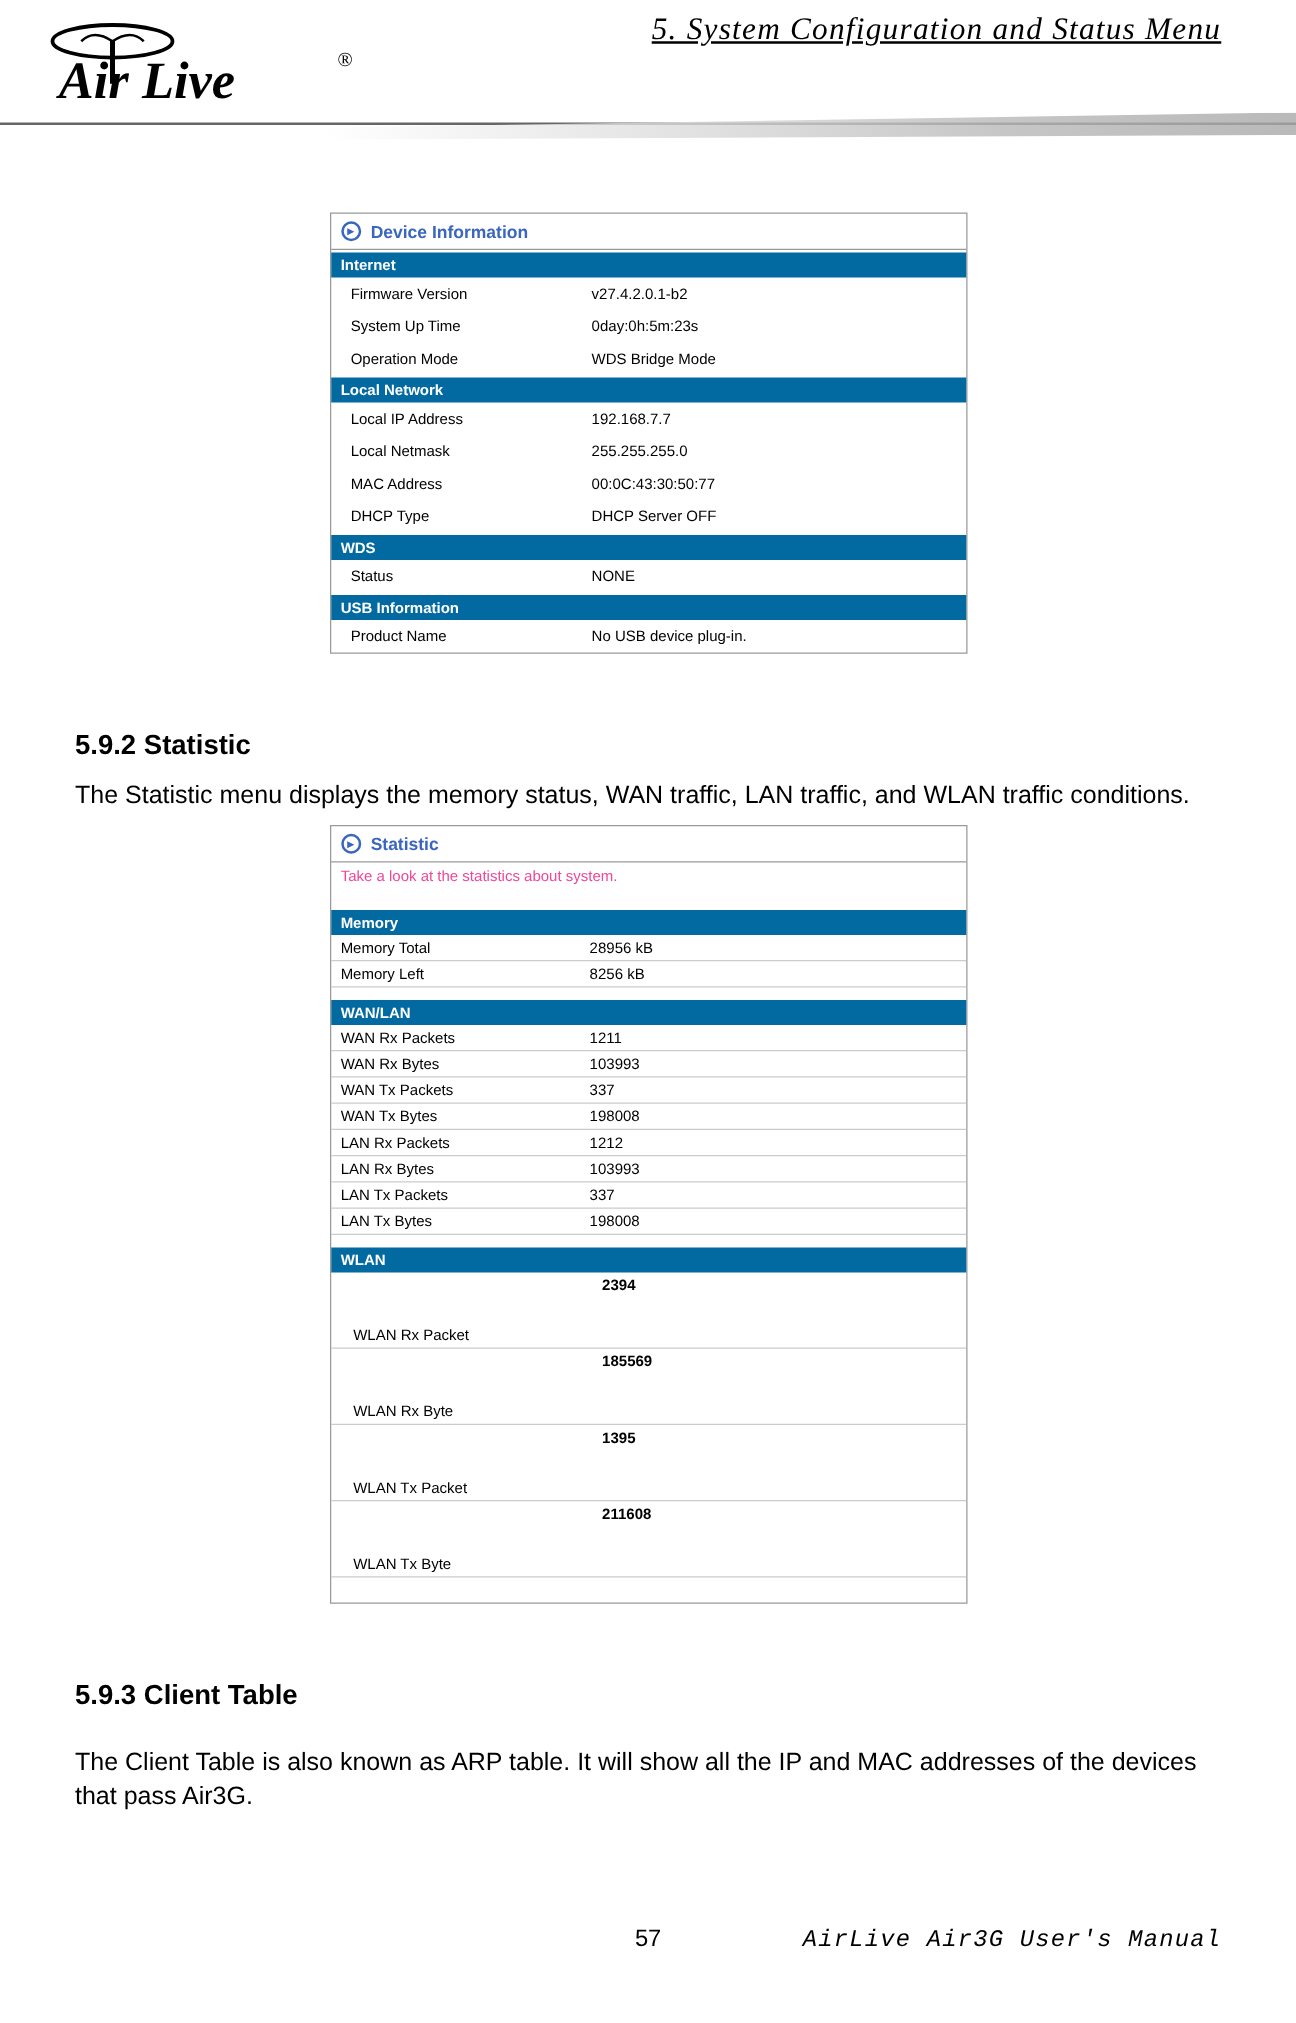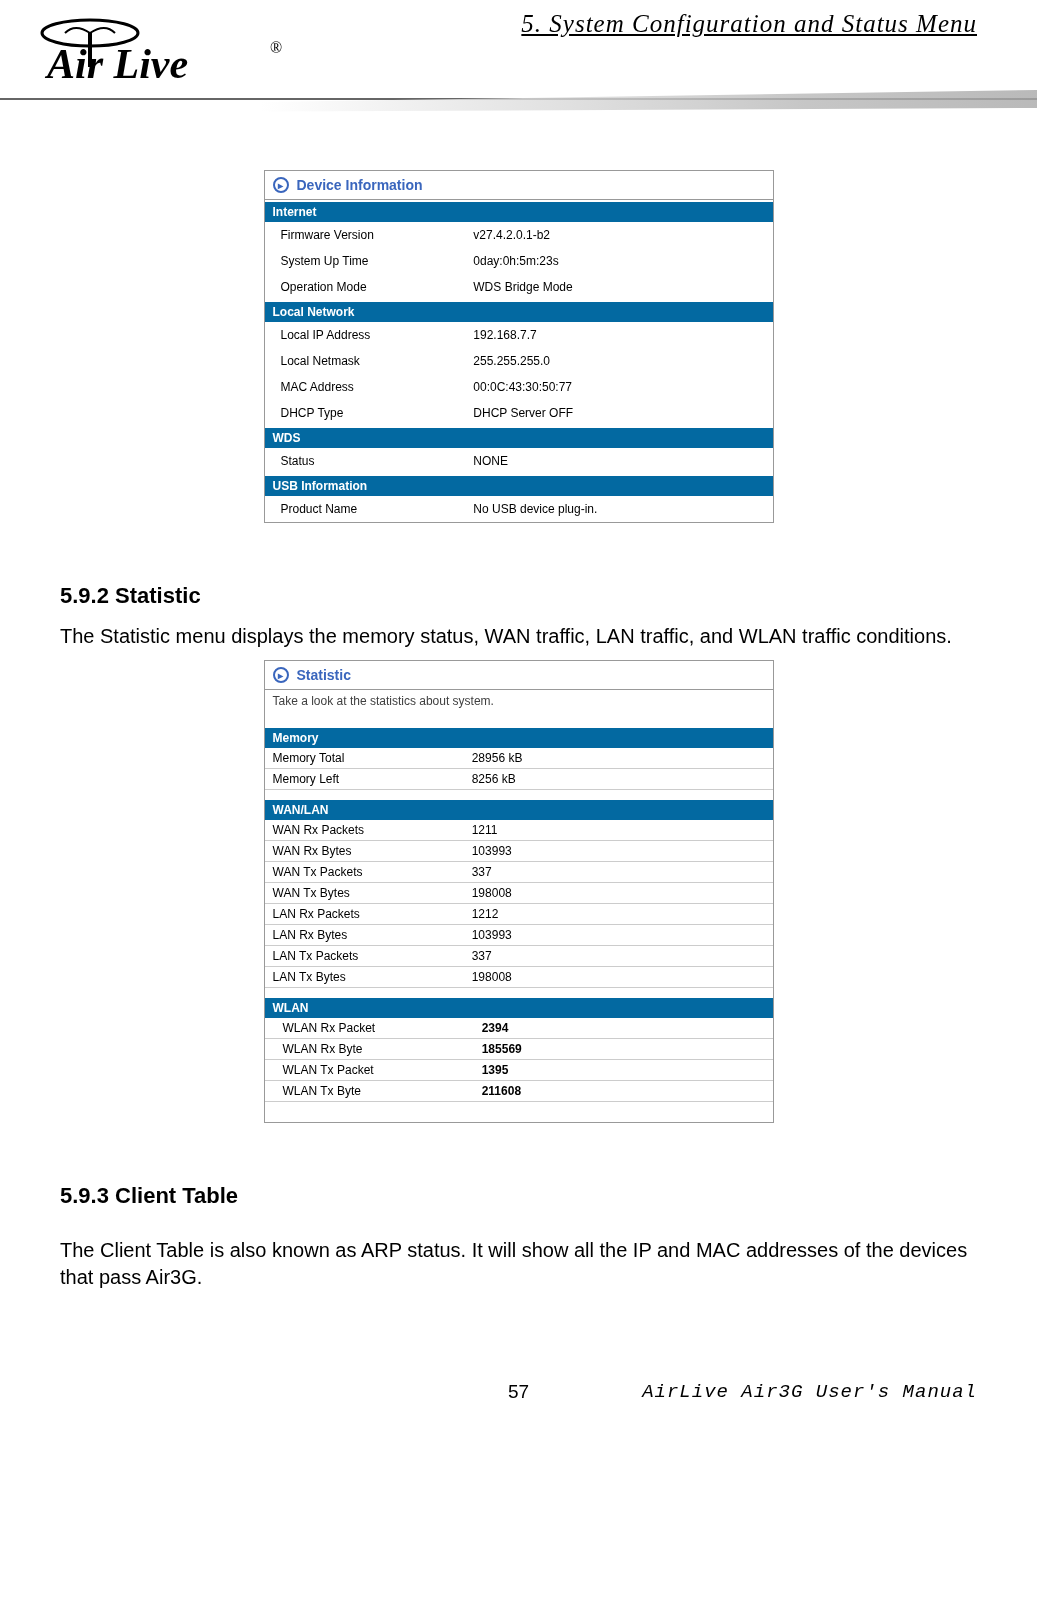--- a/index.html
+++ b/index.html
@@ -84,21 +84,21 @@
     border: 2px solid #3a66bd;
     border-radius: 50%;
     display: flex;
     align-items: center;
     justify-content: center;
     margin-right: 8px;
     color: #3a66bd;
     font-size: 10px;
   }
   .panel-sub {
-    color: #404040;
+    color: #ec4899;
     padding: 4px 8px 10px 8px;
     font-size: 12px;
   }
   .section-header {
     background: #0369a1;
     color: #fff;
     font-weight: bold;
     padding: 3px 8px;
     font-size: 12px;
     margin-top: 2px;
@@ -108,21 +108,21 @@
     display: flex;
     border-bottom: 1px solid #e5e5e5;
     font-size: 12px;
   }
   .panel-device .row { border-bottom: none; padding: 3px 8px; }
   .row-label { width: 40%; padding: 3px 8px; }
   .row-value { width: 60%; padding: 3px 4px; }
   .panel-stat .row { border-bottom: 1px solid #ccc; }
   .panel-stat .row-label { border-right: 0; }
   .panel-stat .section-header { margin-top: 10px; }
-  .wlan-table .row-label { padding-left: 18px; }
+  .wlan-table .row-label { padding-left: 18px; margin-top: 40px; }
   .wlan-table .row-value { padding-left: 14px; font-weight: bold; }
   .spacer { height: 20px; }
   .section-heading {
     font-size: 22px;
     font-weight: bold;
     margin: 60px 0 14px 0;
   }
   .body-text {
     font-size: 20px;
     line-height: 1.35;
@@ -289,19 +289,19 @@
           <div class="row">
             <div class="row-label">WLAN Tx Byte</div>
             <div class="row-value">211608</div>
           </div>
         </div>
       </div>
     <div class="spacer"></div>
   </div>
 
   <h2 class="section-heading">5.9.3 Client Table</h2>
-  <p class="body-text" style="margin-top:28px">The Client Table is also known as ARP status.   It will show all the IP and MAC addresses of the devices that pass Air3G.</p>
+  <p class="body-text" style="margin-top:28px">The Client Table is also known as ARP table.   It will show all the IP and MAC addresses of the devices that pass Air3G.</p>
 
   <div class="footer">
     <span class="page-num">57</span>
     <span class="footer-right">AirLive Air3G User's Manual</span>
   </div>
 </div>
 
 </body></html>

